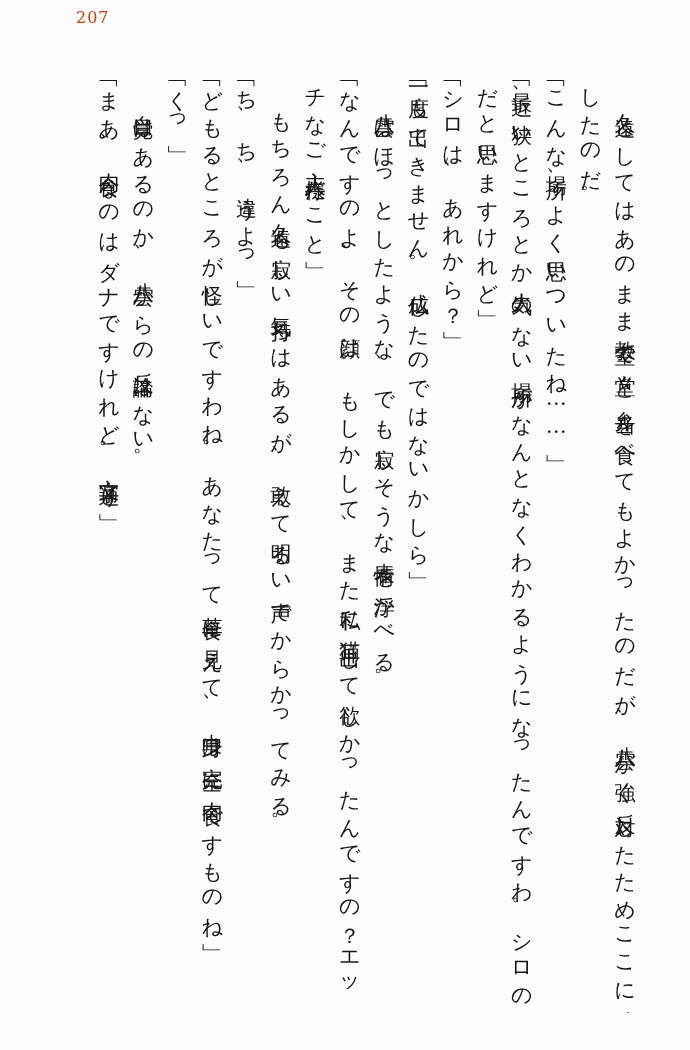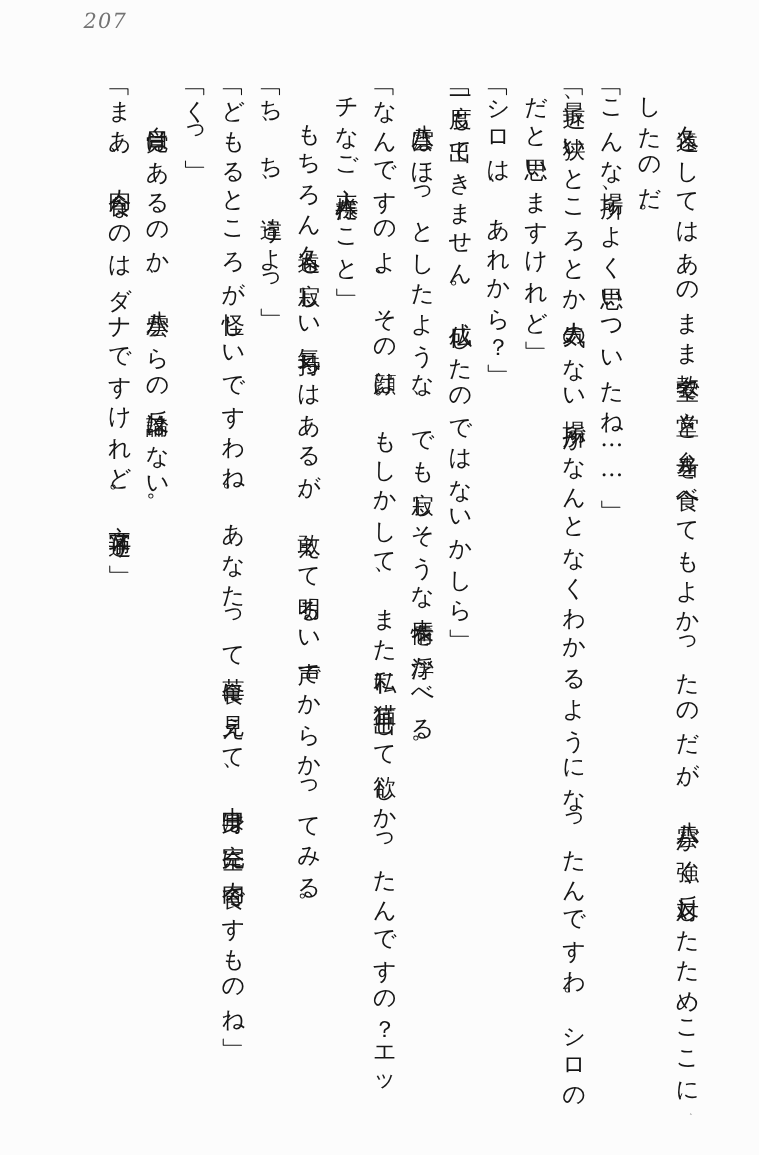--- a/index.html
+++ b/index.html
@@ -13,24 +13,23 @@
     height: 1050px;
     background: #fcfcfc;
     overflow: hidden;
     font-family: "DejaVu Serif", "Liberation Serif", serif;
     color: #161616;
   }
   .page-number {
     position: absolute;
     top: 8px;
     left: 76px;
-    font-size: 19px;
-    font-style: italic;
+    font-size: 16px;
     letter-spacing: 1px;
-    color: #737373;
+    color: #c2410c;
   }
   
   .text-block {
     position: absolute;
     top: 73px;
     right: 48px;
     width: 586px;
     height: 940px;
     writing-mode: vertical-rl;
     -webkit-writing-mode: vertical-rl;

